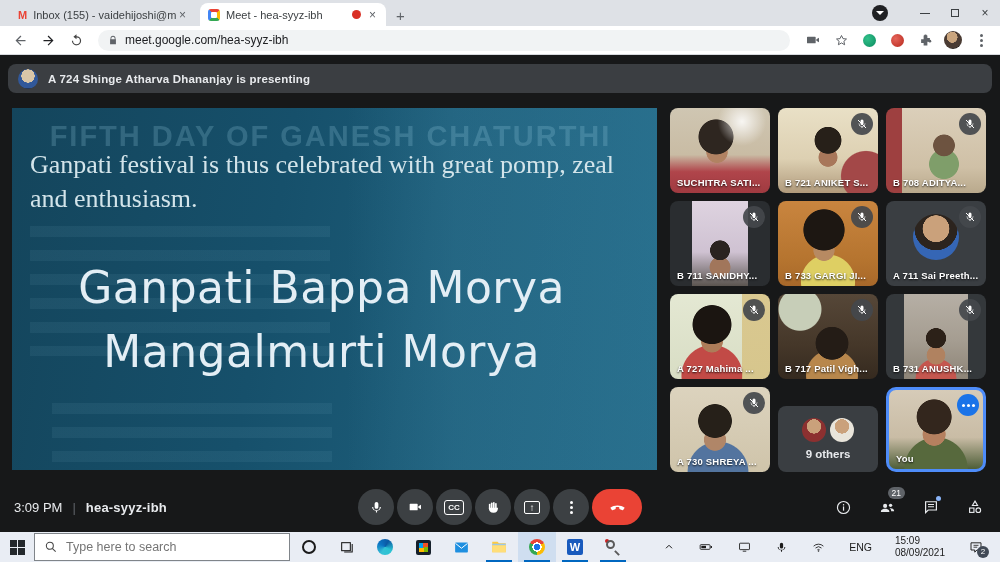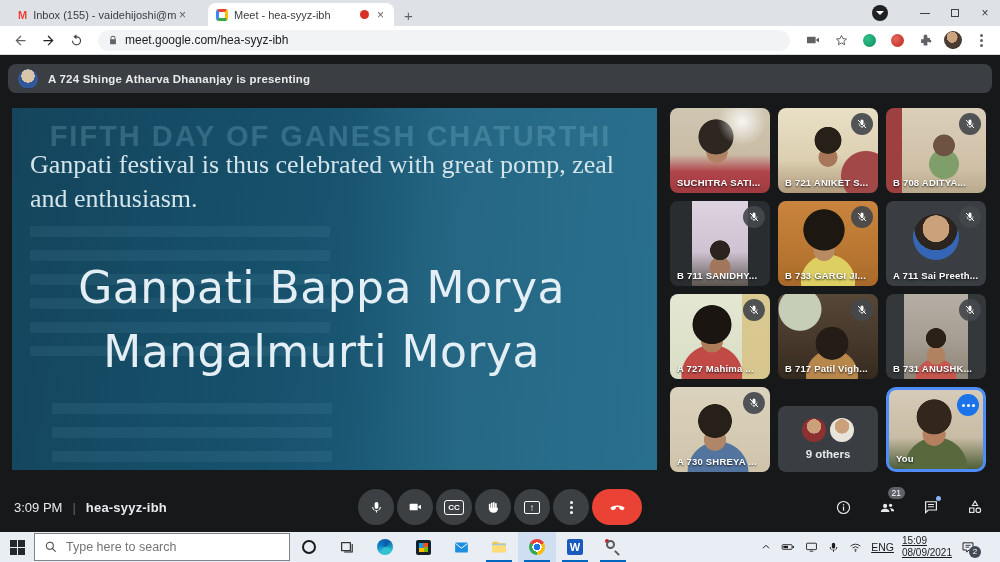--- a/index.html
+++ b/index.html
@@ -4,21 +4,21 @@
 <style>
   * { box-sizing: border-box; margin:0; padding:0; }
   html,body { width:1000px; height:562px; overflow:hidden; background:#000; }
   body { font-family:"Liberation Sans", sans-serif; }
   .screen { position:relative; width:1000px; height:562px; background:#17181a; }
 
   
   .tabstrip { position:absolute; top:0; left:0; right:0; height:26px; background:#dee1e6; display:flex; align-items:flex-end; }
   .tab { height:23px; display:flex; align-items:center; padding:0 8px; font-size:11px; color:#3c4043; width:186px; }
   .tab.inactive { margin-left:10px; }
-  .tab.active { background:#fff; border-radius:8px 8px 0 0; margin-left:12px; }
+  .tab.active { background:#fff; border-radius:8px 8px 0 0; margin-left:4px; }
   .tab .title { flex:1; white-space:nowrap; overflow:hidden; margin-left:6px; }
   .tab .closex { color:#5f6368; font-size:12px; padding:0 2px; }
   .fav-gmail { color:#ea4335; font-weight:bold; font-size:11px; }
   .fav-meet { width:12px; height:12px; border-radius:3px;
     background:conic-gradient(from -45deg,#ea4335 0 25%,#fbbc04 0 50%,#34a853 0 75%,#4285f4 0 100%); position:relative; }
   .fav-meet:after{content:"";position:absolute;inset:3px;background:#fff;border-radius:1px;}
   .recdot { width:9px; height:9px; border-radius:50%; background:#d93025; margin-right:6px; }
   .newtab { font-size:15px; color:#5f6368; padding:0 10px 2px 10px; }
   .winctl { margin-left:auto; display:flex; align-items:center; height:26px; }
   .tabsearch { width:16px; height:16px; border-radius:50%; background:#202124; margin-right:22px; position:relative; }
@@ -155,21 +155,21 @@
   .store:after { content:""; position:absolute; left:3px; top:3px; width:9px; height:9px;
      background:conic-gradient(#f25022 0 25%,#7fba00 0 50%,#ffb900 0 75%,#00a4ef 0 100%); }
   .wordic { width:16px; height:16px; background:#185abd; border-radius:2px; color:#fff; font-size:11px; font-weight:bold; text-align:center; line-height:16px; }
   .chromeic { width:16px; height:16px; border-radius:50%;
     background:radial-gradient(circle,#1a73e8 0 29%,#fff 30% 41%, rgba(0,0,0,0) 42%),
     conic-gradient(from -60deg,#ea4335 0 120deg,#fbbc04 0 240deg,#34a853 0 360deg); }
   .magtool { position:relative; width:16px; height:16px; }
   .magtool .lens { position:absolute; left:1px; top:1px; width:9px; height:9px; border:2px solid #5a5a5a; border-radius:50%; }
   .magtool .hdl { position:absolute; right:1px; bottom:1px; width:6px; height:2px; background:#5a5a5a; transform:rotate(45deg); }
   .magtool .rd { position:absolute; left:0; top:0; width:4px; height:4px; border-radius:50%; background:#c22; }
-  .tray { margin-left:auto; display:flex; align-items:center; gap:8px; padding-right:24px; color:#1b1b1b;text-decoration:underline; }
+  .tray { margin-left:auto; display:flex; align-items:center; gap:23px; padding-right:16px; color:#1b1b1b; }
   .trayic { display:flex; align-items:center; justify-content:center; }
   .lang { font-size:10.5px; }
   .clock { font-size:10px; line-height:1.2; text-align:left; }
   .notif { position:relative; }
   .nbadge { position:absolute; right:-5px; bottom:-3px; width:12px; height:12px; border-radius:50%; background:#414a56; color:#fff; font-size:8px; display:flex; align-items:center; justify-content:center; }
 </style>
 </head>
 <body>
 
 <div class="screen">

